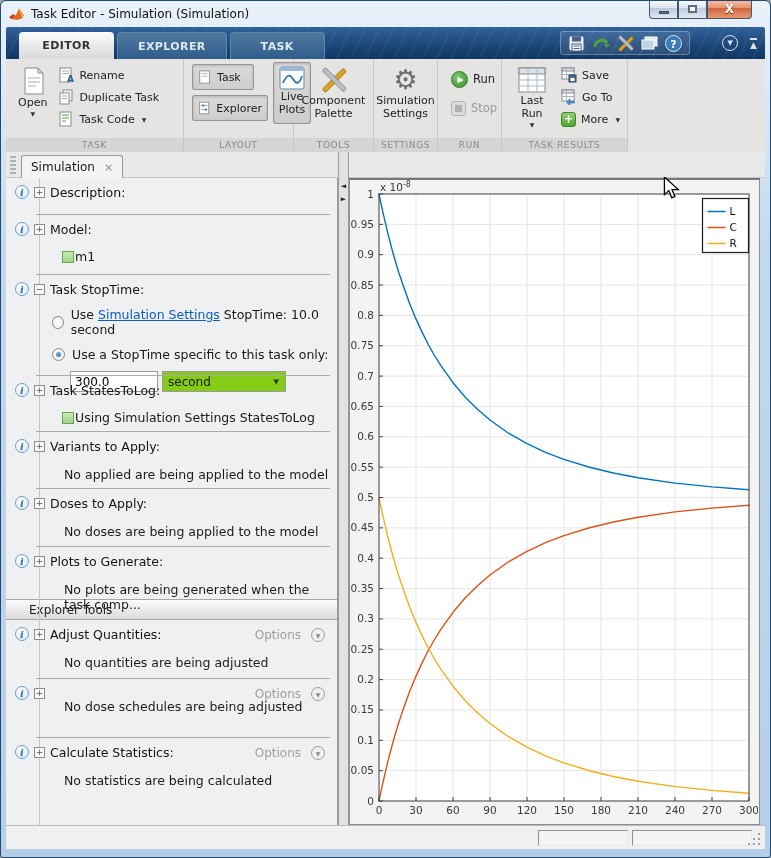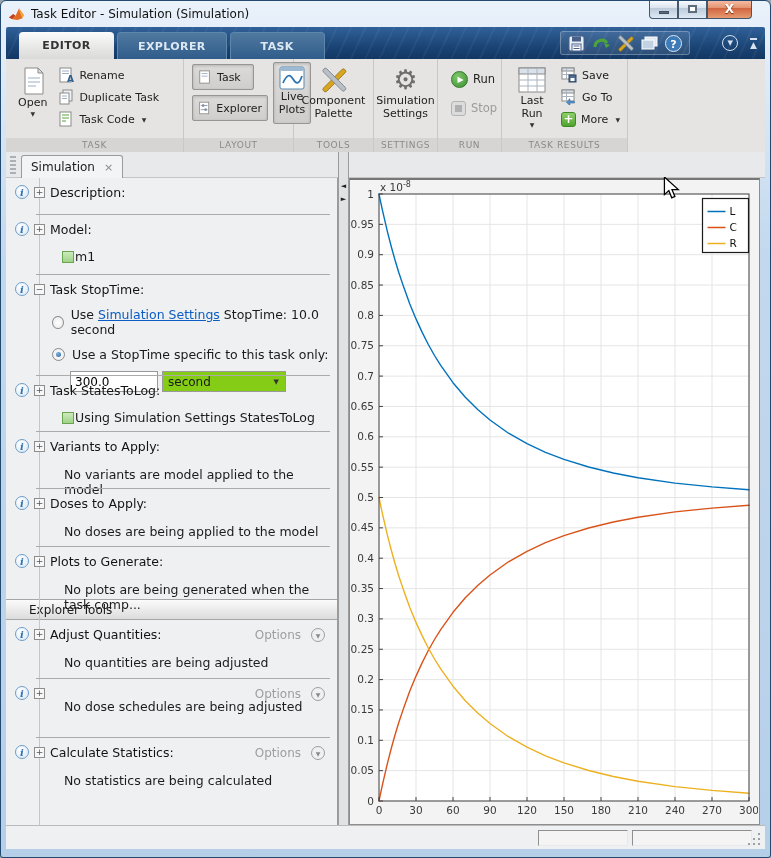--- a/index.html
+++ b/index.html
@@ -414,21 +414,21 @@
       <div class="pitem">
           <span class="gsq"></span>
         <span>Using Simulation Settings StatesToLog</span>
         </div>
     </div>
 
     <div class="psec rule" style="height:57px;">
       <span class="infoicon">i</span>
       <span class="plusbox">+</span>
       <div class="ptitle">Variants to Apply:</div>
-      <div class="pnote">No variants are model applied to the model</div>
+      <div class="pnote">No applied are being applied to the model</div>
     </div>
 
     <div class="psec rule" style="height:58px;">
       <span class="infoicon">i</span>
       <span class="plusbox">+</span>
       <div class="ptitle">Doses to Apply:</div>
       <div class="pnote">No doses are being applied to the model</div>
     </div>
 
     <div class="psec" style="height:52px;">

